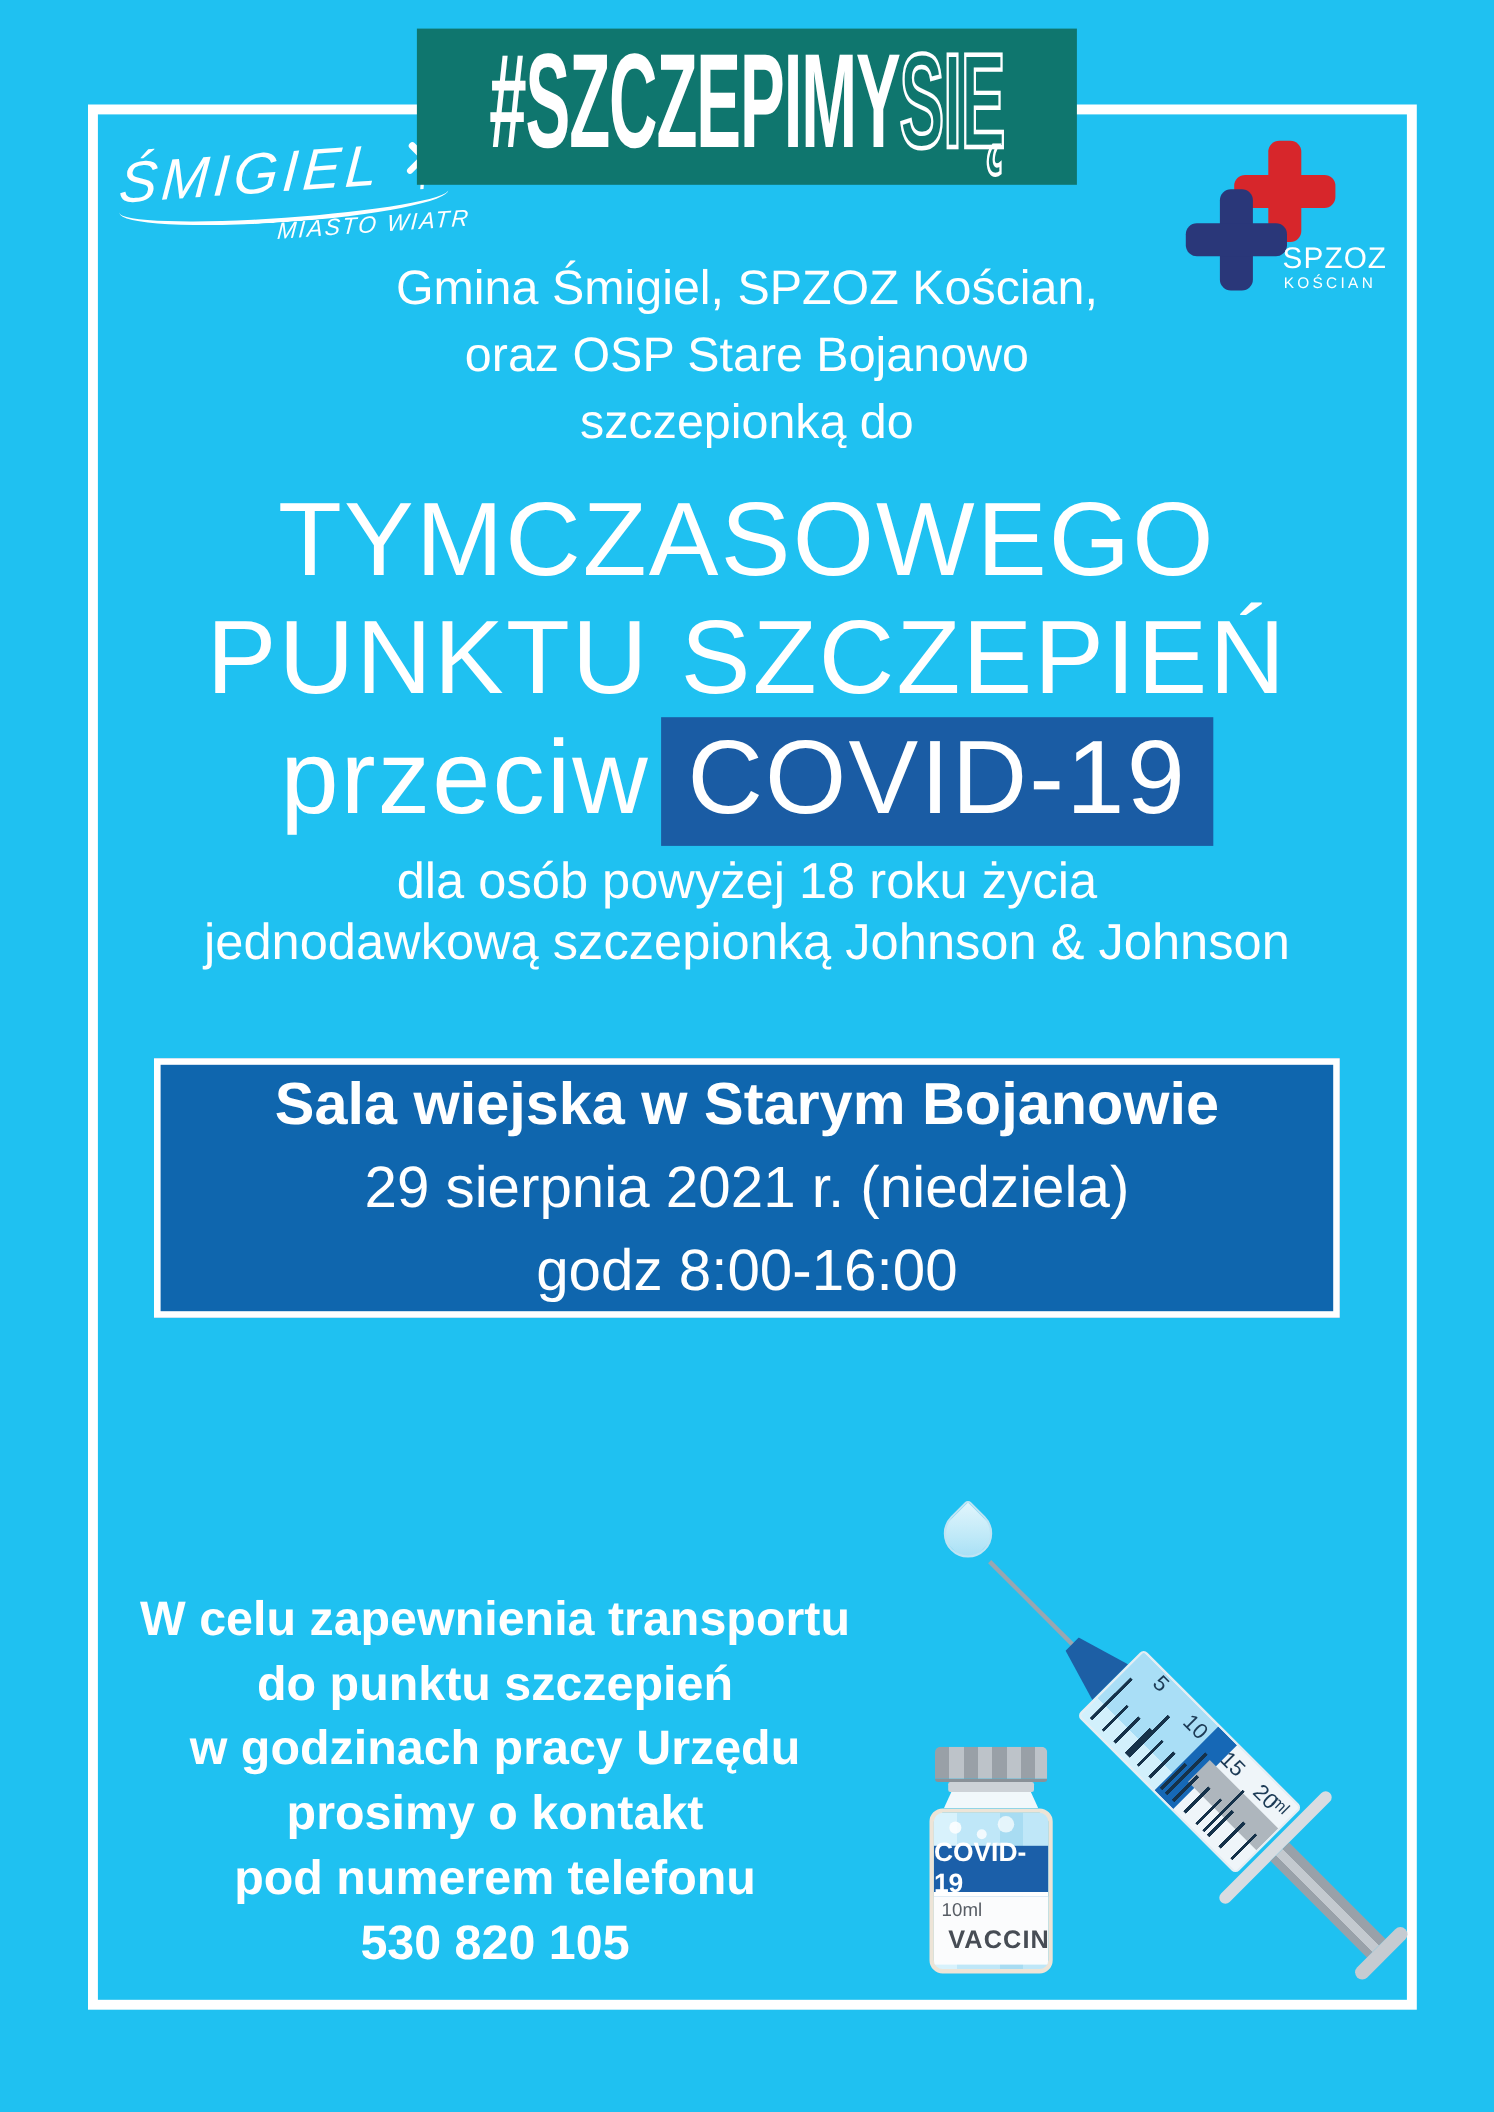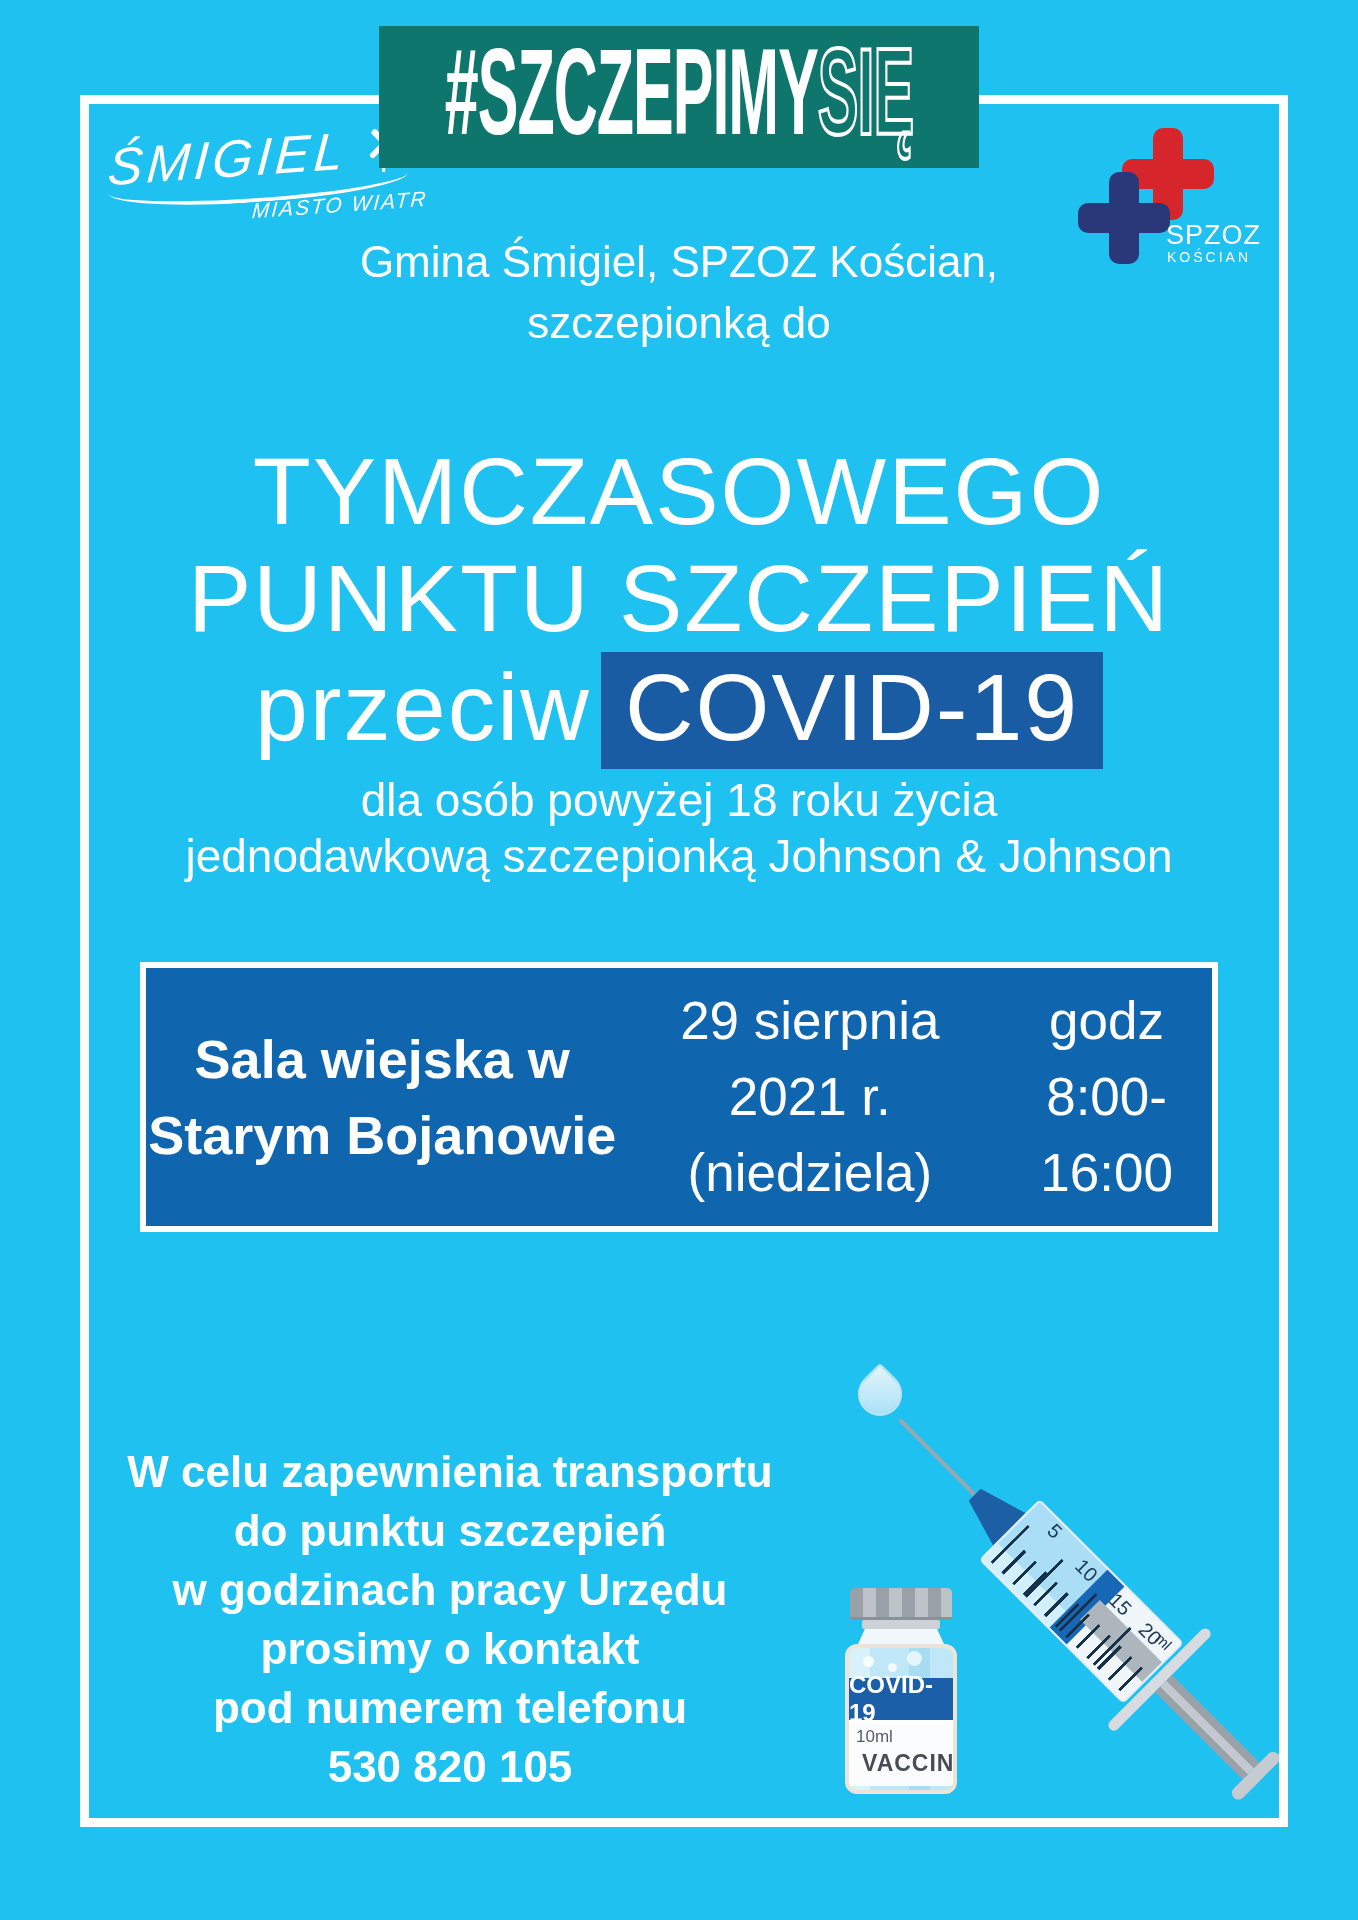--- a/index.html
+++ b/index.html
@@ -58,23 +58,23 @@
   .intro{position:absolute;left:0;top:231px;width:100%;text-align:center;color:#fff;
          font-size:44px;line-height:61px;font-weight:400;}
   .title{position:absolute;left:0;top:438px;width:100%;text-align:center;color:#fff;
          font-weight:400;font-size:95px;line-height:107px;letter-spacing:2px;}
   .covid-highlight{display:inline-block;background:#1A5CA4;padding:2px 24px 8px;margin-left:10px;}
   .subtitle{position:absolute;left:0;top:772px;width:100%;text-align:center;color:#fff;
             font-size:46px;line-height:56px;font-weight:400;}
 
   
   .venue-box{
-    position:absolute;left:140px;top:962px;width:1078px;height:270px;box-sizing:border-box;
+    position:absolute;left:140px;top:962px;width:1078px;height:236px;box-sizing:border-box;
     background:#0F66AE;border:6px solid #ffffff;
-    display:flex;flex-direction:row;justify-content:center;align-items:center;
+    display:flex;flex-direction:column;justify-content:center;align-items:center;
     color:#fff;text-align:center;z-index:2;
   }
   .venue-box .l1{font-size:54px;font-weight:700;line-height:76px;}
   .venue-box .l2,.venue-box .l3{font-size:53px;font-weight:400;line-height:76px;}
 
   
   .transport{position:absolute;left:85px;top:1442px;width:730px;text-align:center;color:#fff;
              font-size:44px;line-height:59px;font-weight:700;z-index:2;}
 
   
@@ -170,20 +170,21 @@
     <div class="cross navy">
         <span class="v"></span>
         <span class="h"></span>
       </div>
     <div class="spzoz-name">SPZOZ</div>
     <div class="spzoz-city">KOŚCIAN</div>
   </div>
 
   <div class="intro">
     <div>Gmina Śmigiel, SPZOZ Kościan,</div>
+    <div>oraz OSP Stare Bojanowo</div>
     <div>szczepionką do</div>
   </div>
 
   <div class="title">
     <div>TYMCZASOWEGO</div>
     <div>PUNKTU SZCZEPIEŃ</div>
     <div><span>przeciw</span><span class="covid-highlight">COVID-19</span></div>
   </div>
 
   <div class="subtitle">

